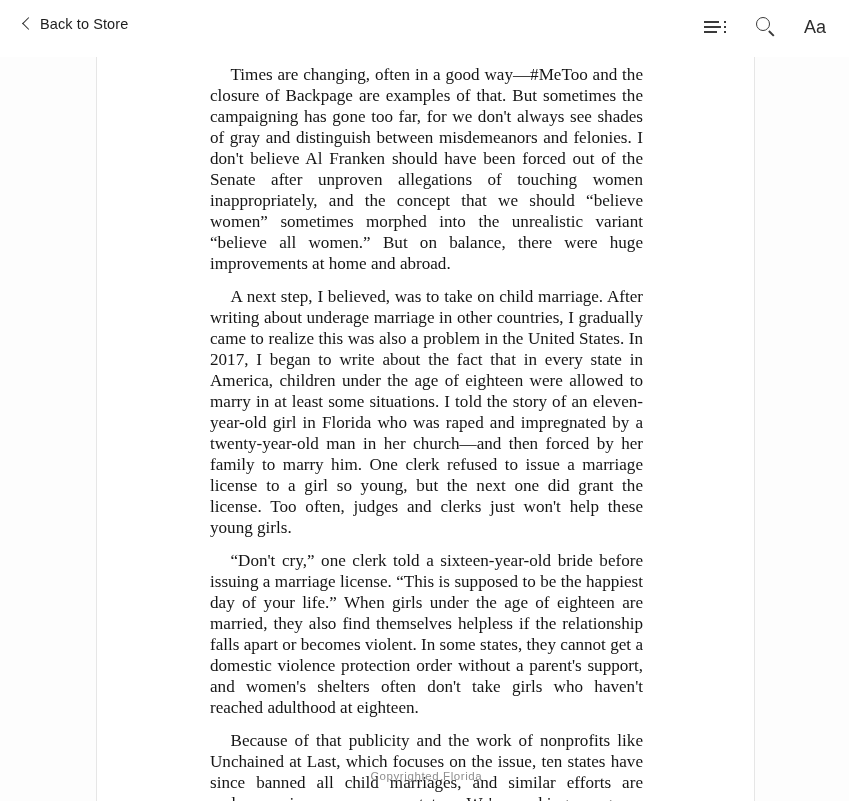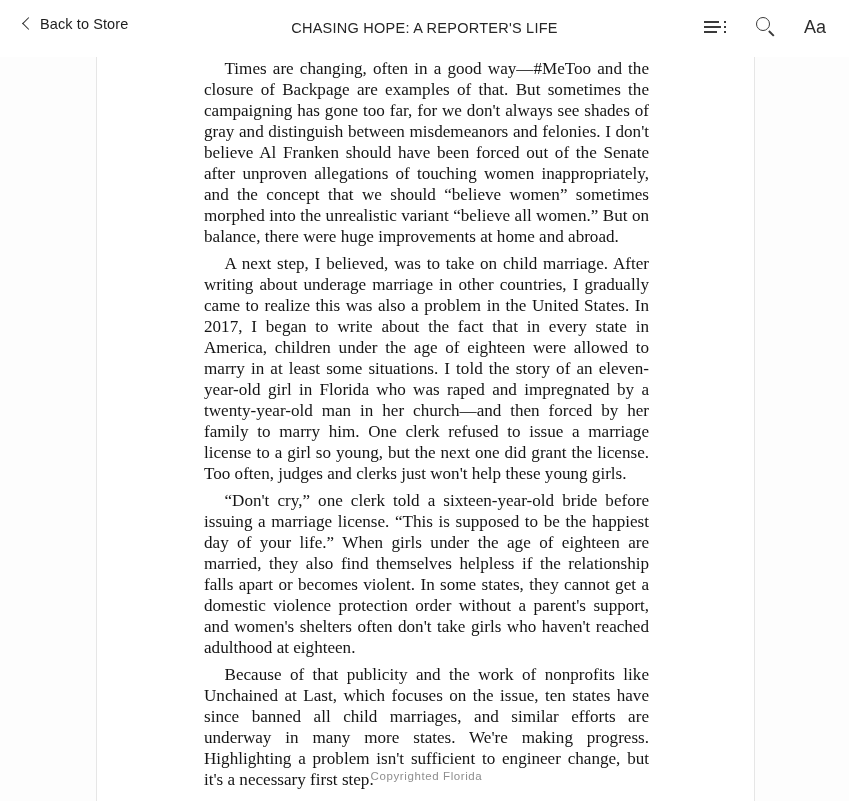--- a/index.html
+++ b/index.html
@@ -177,21 +177,21 @@
     width: 457px;
     font-family: "Liberation Serif", serif;
     font-size: 17.1px;
     line-height: 21.0px;
     color: #151515;
     text-align: justify;
     text-justify: inter-word;
     -webkit-font-smoothing: antialiased;
   }
   .body-text p {
-    margin: 6px;
+    margin: 12px;
     text-indent: 1.2em;
     hyphens: none;
   }
   .body-text p:first-child { text-indent: 1.2em; }
 
   .copyright-note {
     position: absolute;
     top: 726px;
     left: 0;
     width: 659px;
@@ -205,21 +205,20 @@
 </head>
 <body>
 
 <div class="toolbar">
 
   <div class="back-btn">
     <span class="chevron-left"></span>
     <span class="back-label">Back to Store</span>
   </div>
 
-  <div class="doc-title">CHASING HOPE: A REPORTER'S LIFE</div>
 
   <div class="tool-icons">
 
     <div class="tool-icon">
       <span class="toc-icon">
         <span class="row r1">
             <span class="bar"></span>
             <span class="dot"></span>
           </span>
         <span class="row r2">

